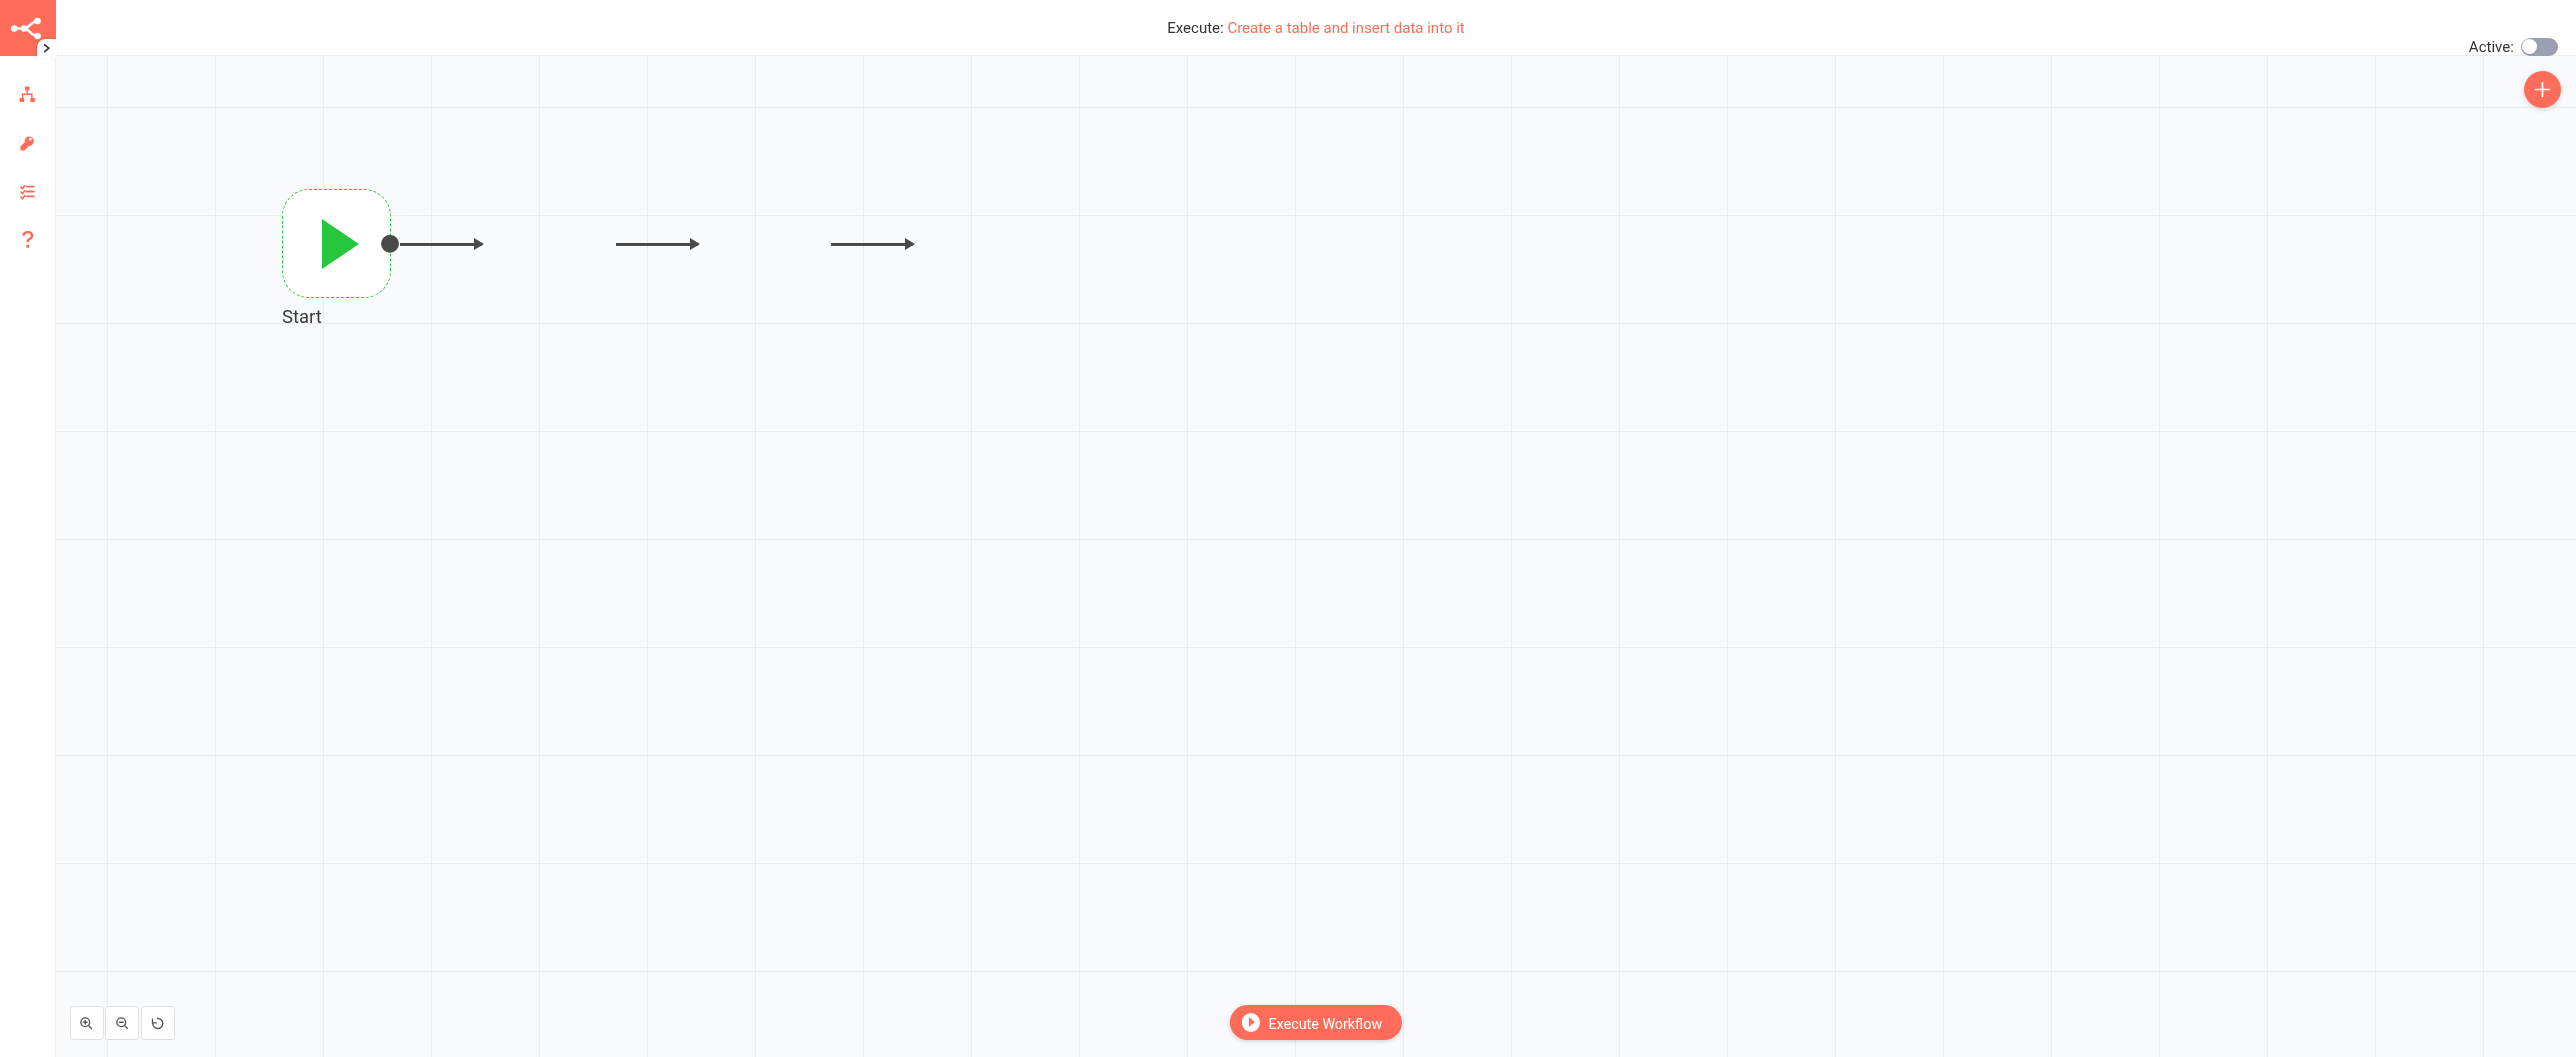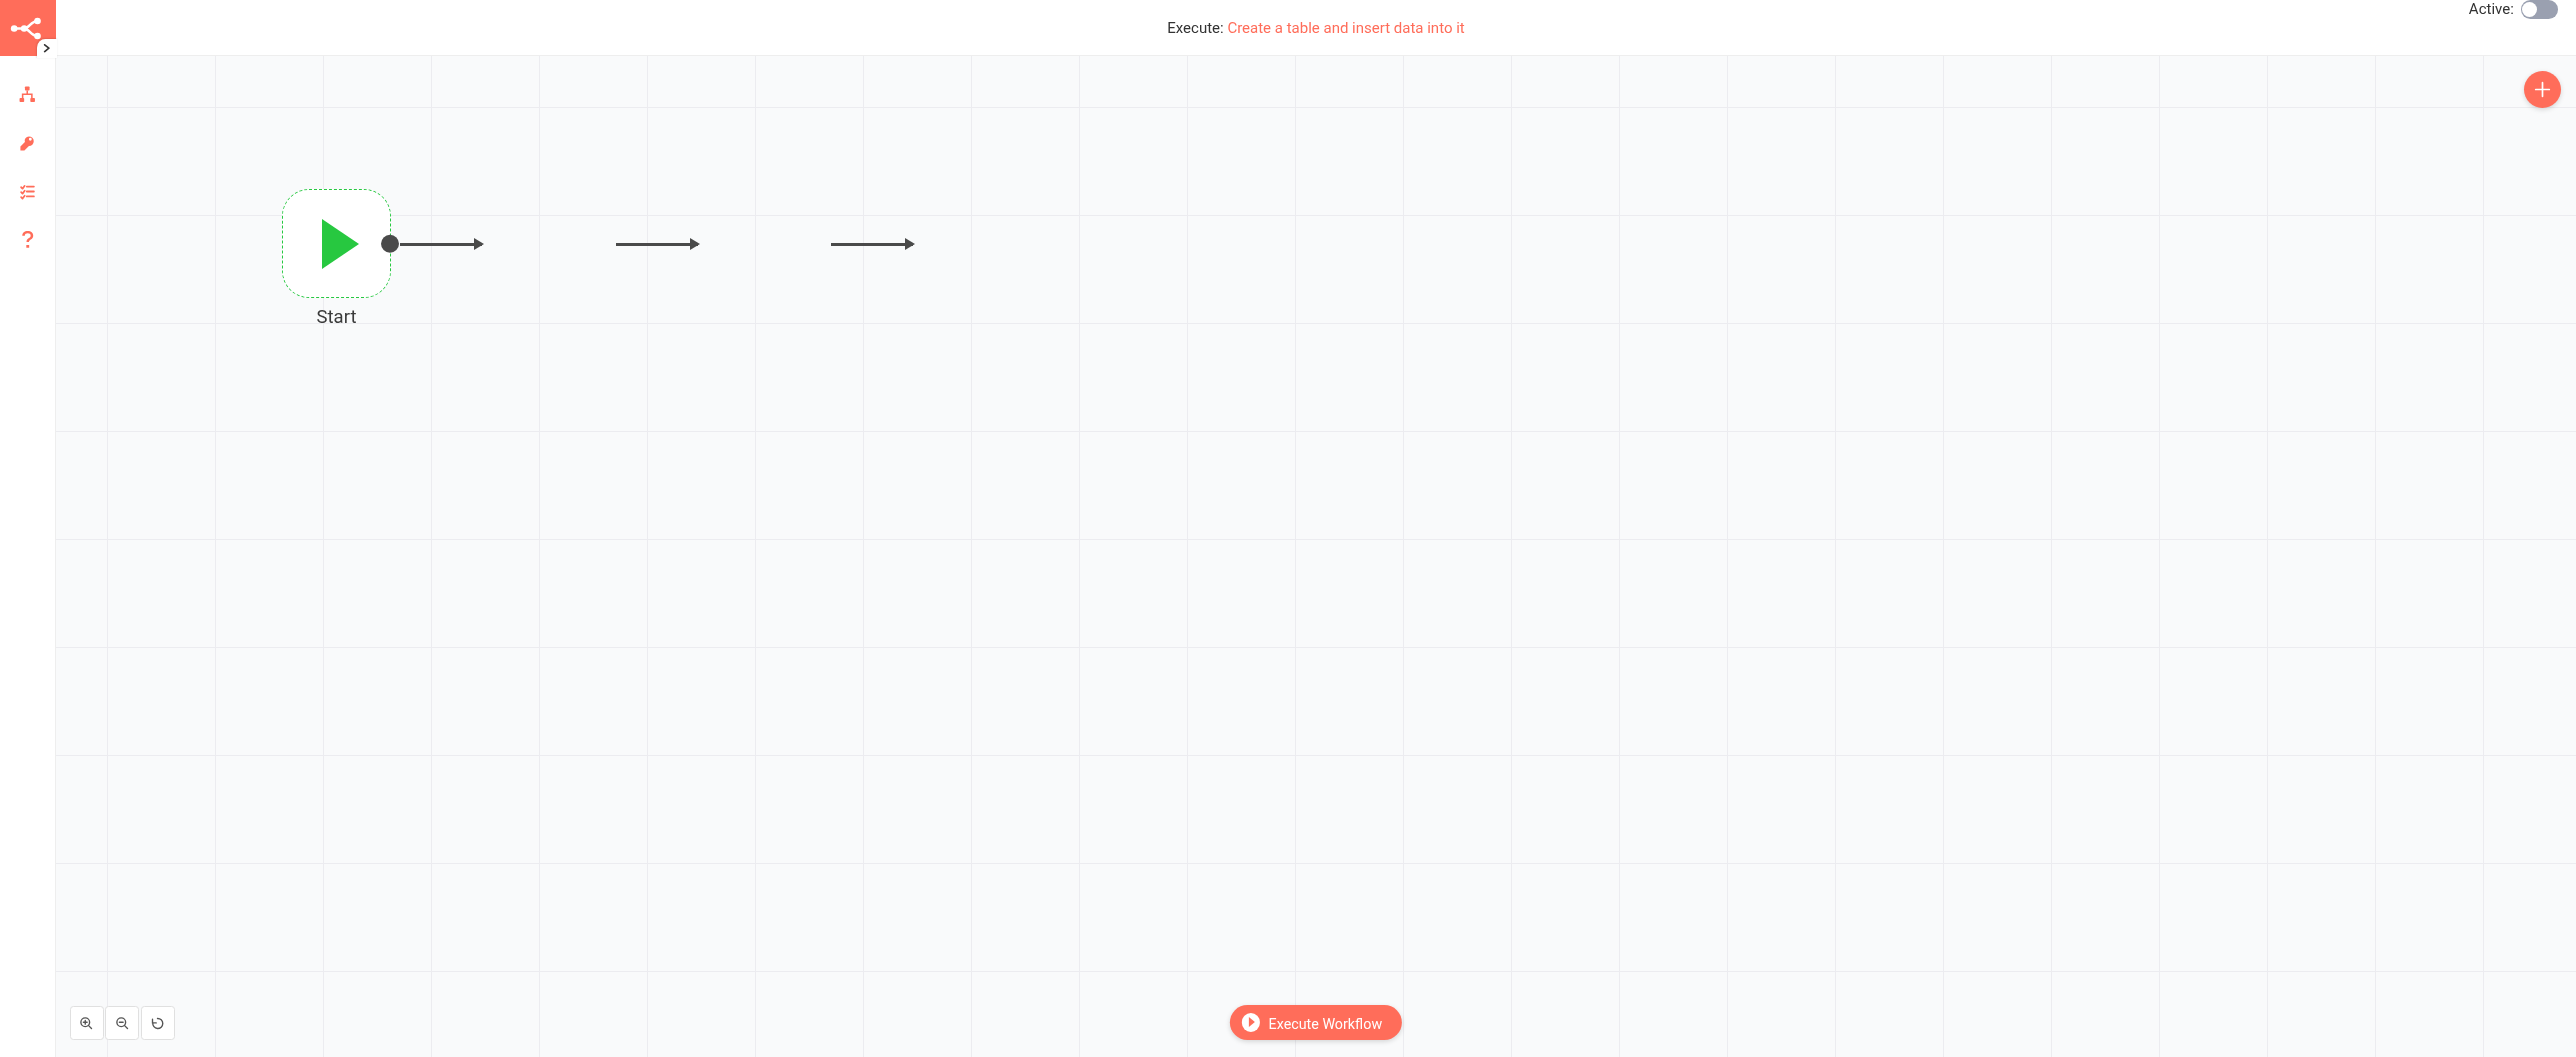--- a/index.html
+++ b/index.html
@@ -63,21 +63,21 @@
   .header .title-wrap {
     font-size: 15px;
     color: #333;
     white-space: nowrap;
   }
   .header .title-wrap .wf-name { color: #ff6d5a; }
   .header .active-wrap {
     position: absolute;
     right: 18.5px;
     top: 0; height: 56px;
-    display:flex; align-items:flex-start;
+    display:flex; align-items:flex-end;
     font-size: 15px; color: #333;
   }
   .toggle {
     width: 37px; height: 18.5px;
     background: #9aa0b0;
     border-radius: 9.3px;
     margin-left: 6.7px;
     position: relative;
     cursor:pointer;
   }
@@ -162,21 +162,21 @@
     border-left:6.7px solid #ff6d5a;
     border-top:5px solid transparent;
     border-bottom:5px solid transparent;
     margin-left:1.7px;
   }
 
   
   .node {
     position:absolute;
     width:109px;
-    text-align:center;
+    text-align:left;
   }
   .node-box {
     width:109px; height:109px;
     background:#fff;
     border-radius:27px;
     border:1.7px dashed #2b44ff;
     display:flex; align-items:center; justify-content:center;
     position:relative;
     cursor:pointer;
   }

